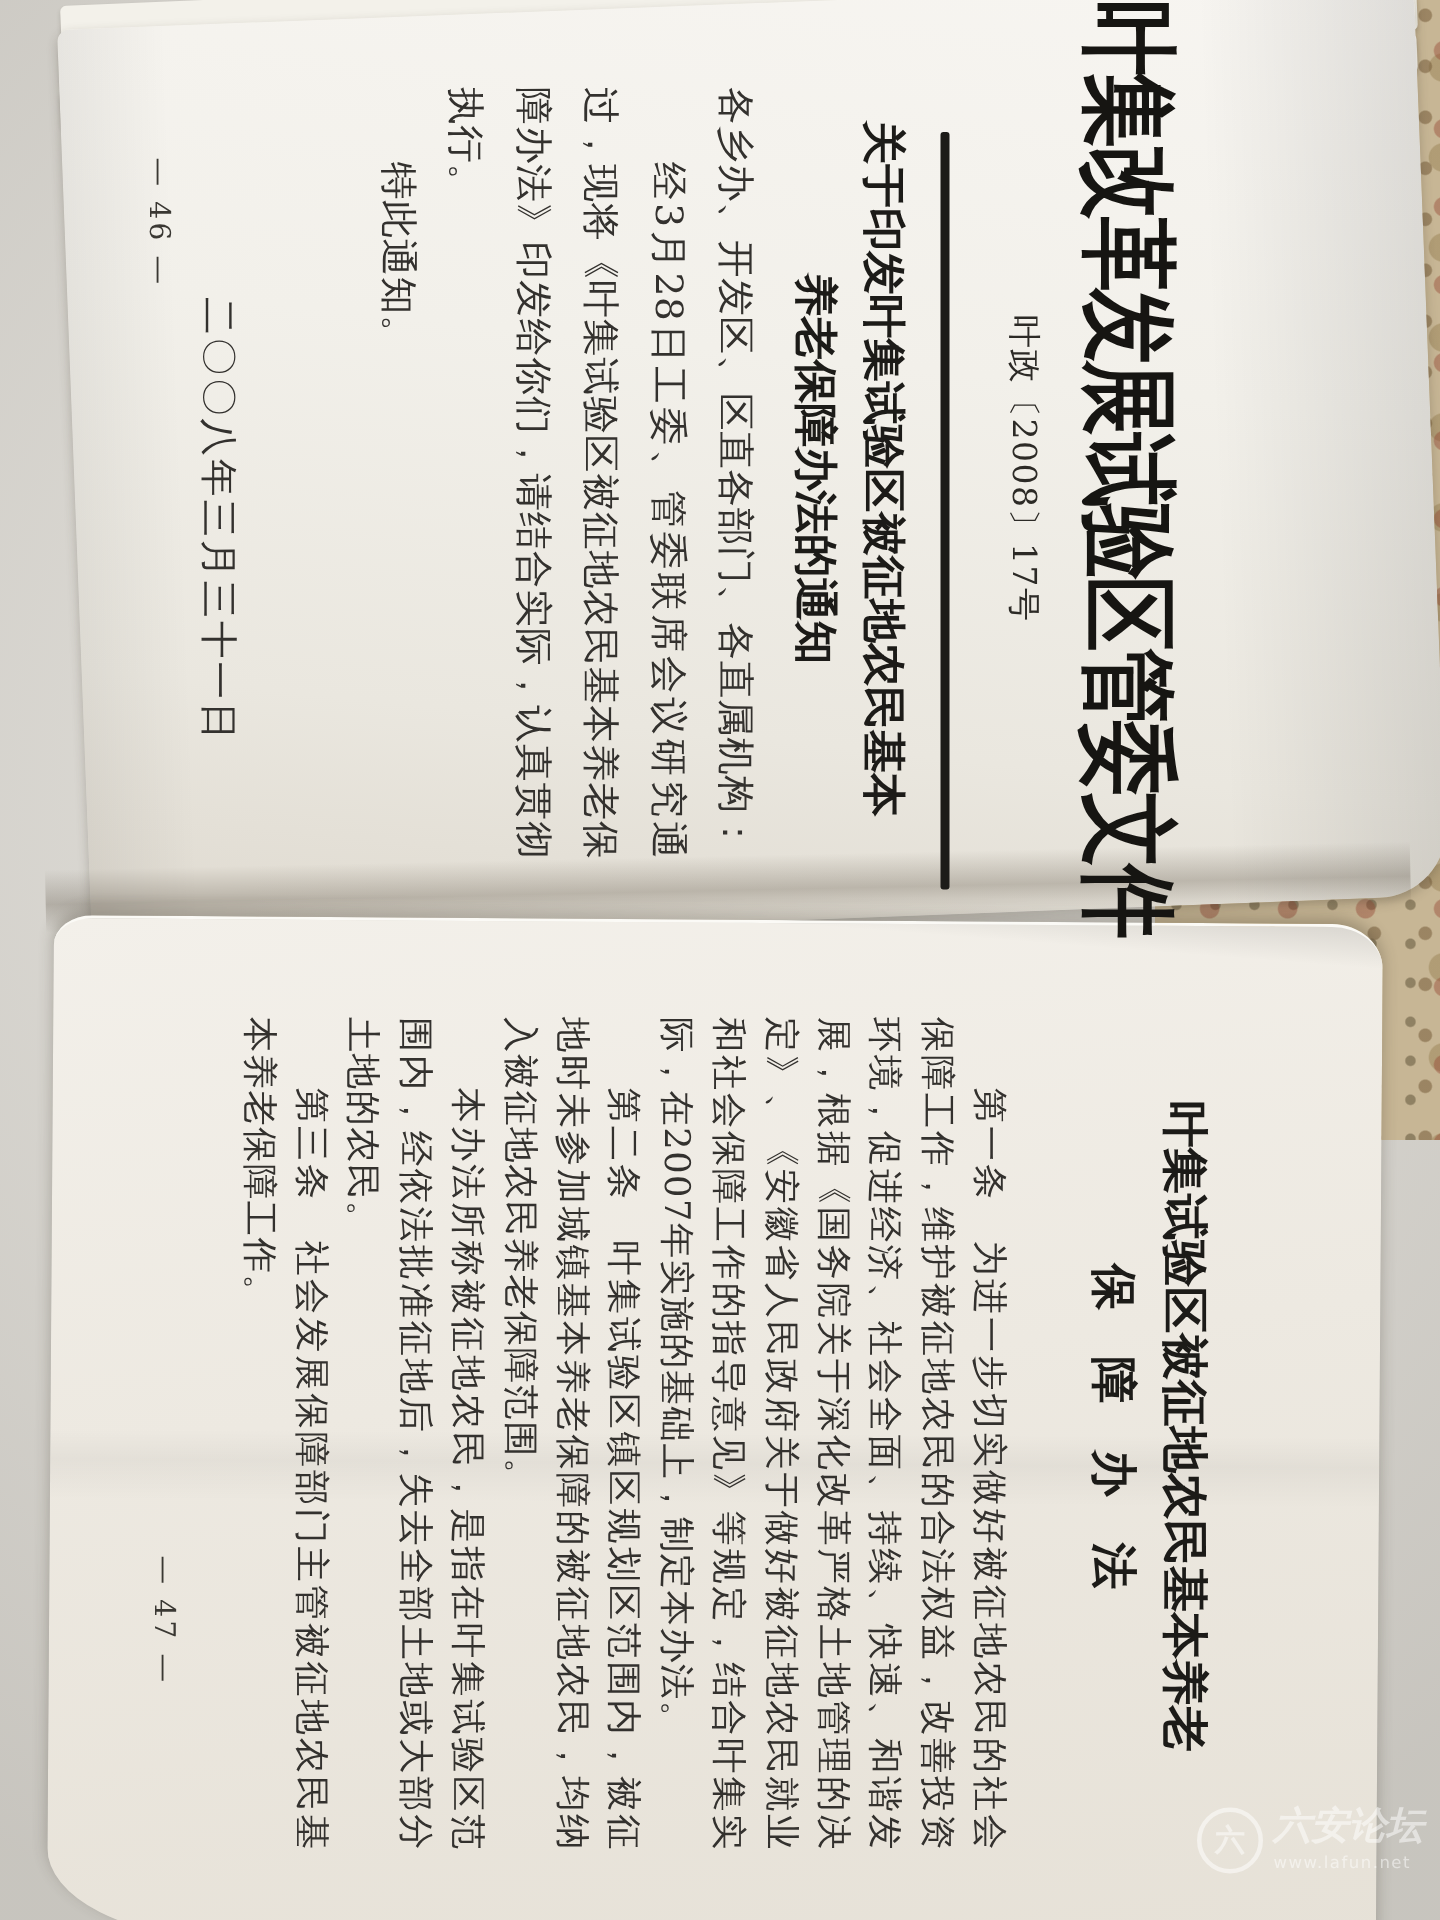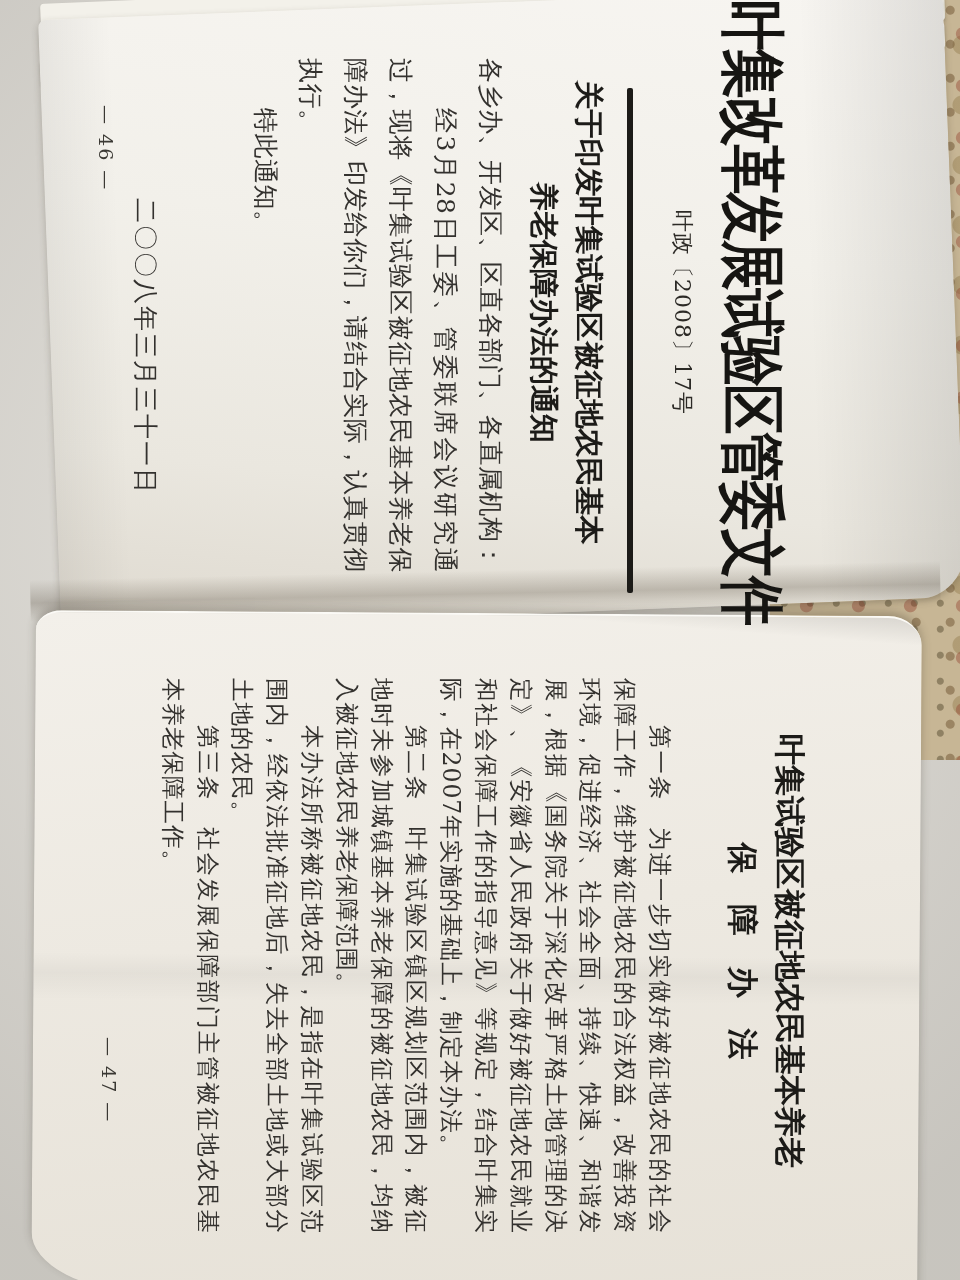--- a/index.html
+++ b/index.html
@@ -145,14 +145,22 @@
     <div class="m-title2">保　障　办　法</div>
     <div class="body47">
       <p>第一条　为进一步切实做好被征地农民的社会保障工作，维护被征地农民的合法权益，改善投资环境，促进经济、社会全面、持续、快速、和谐发展，根据《国务院关于深化改革严格土地管理的决定》、《安徽省人民政府关于做好被征地农民就业和社会保障工作的指导意见》等规定，结合叶集实际，在2007年实施的基础上，制定本办法。</p>
       <p>第二条　叶集试验区镇区规划区范围内，被征地时未参加城镇基本养老保障的被征地农民，均纳入被征地农民养老保障范围。</p>
       <p>本办法所称被征地农民，是指在叶集试验区范围内，经依法批准征地后，失去全部土地或大部分土地的农民。</p>
       <p>第三条　社会发展保障部门主管被征地农民基本养老保障工作。</p>
     </div>
     <div class="pn47">— 47 —</div>
   </div>
 
+  <div class="watermark">
+    <span class="wm-logo">六</span>
+    <span>
+      <span class="wm-name">六安论坛</span>
+      <br>
+      <span class="wm-url">www.lafun.net</span>
+    </span>
+  </div>
 
 </div>
 
 </body></html>

